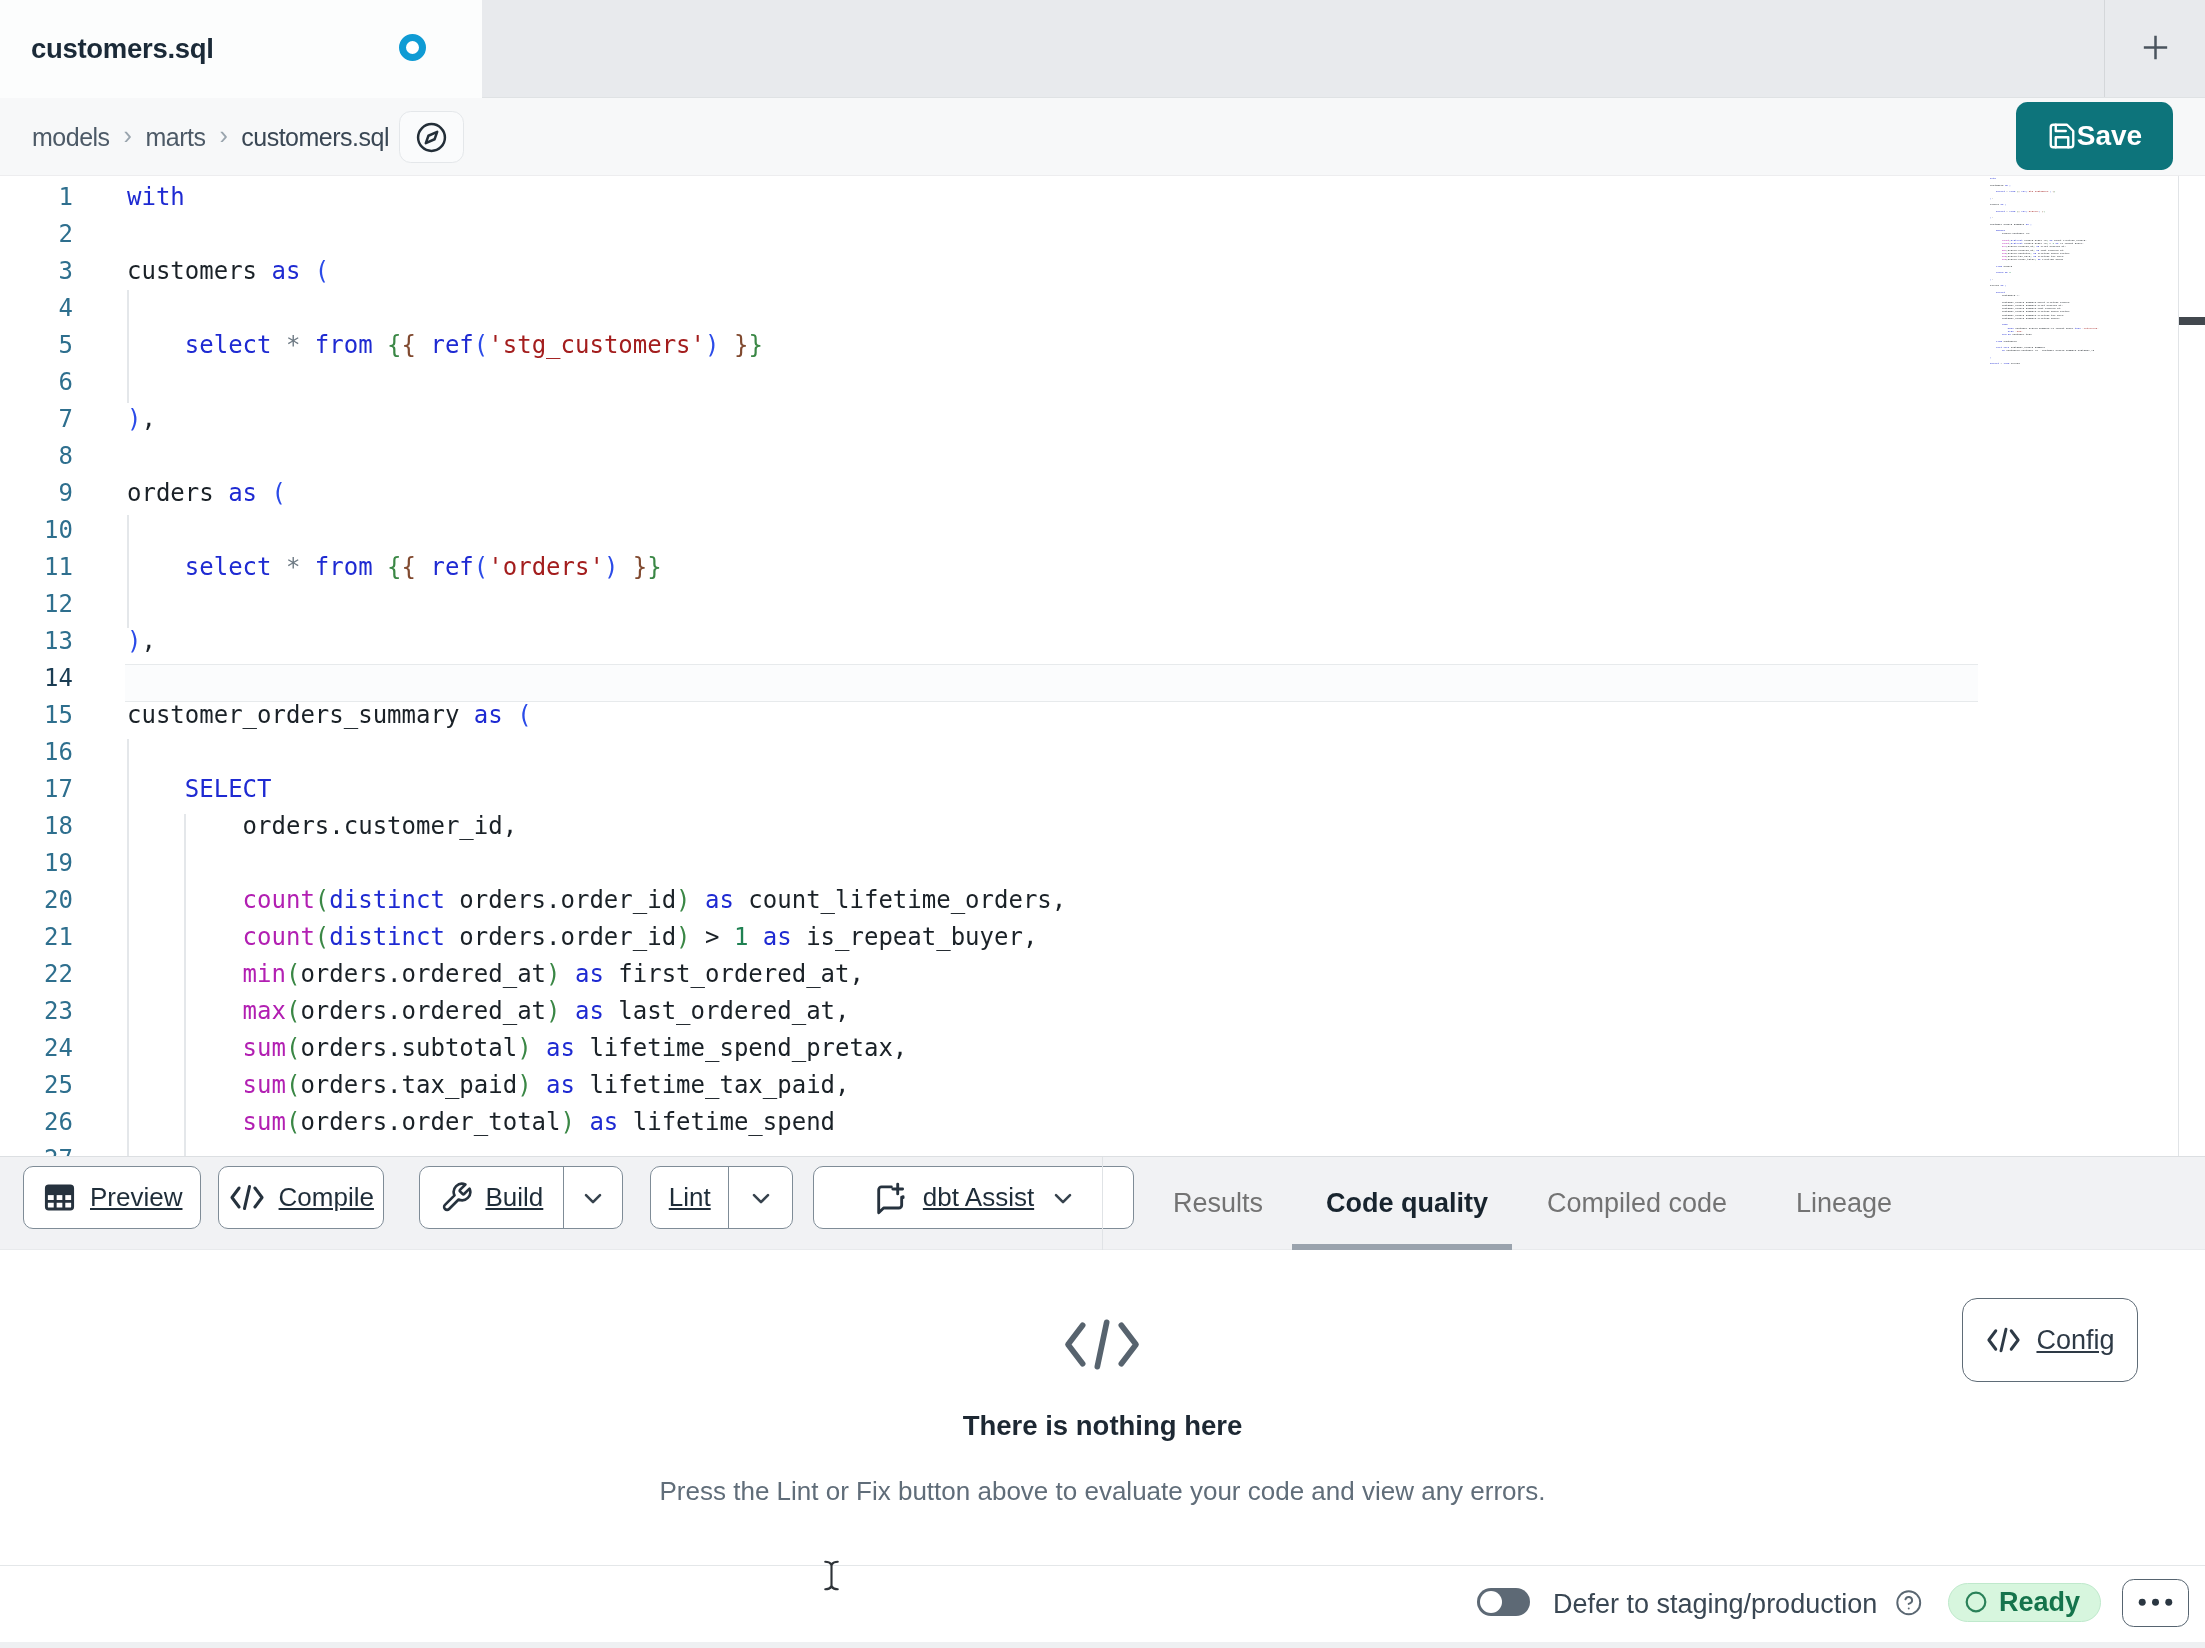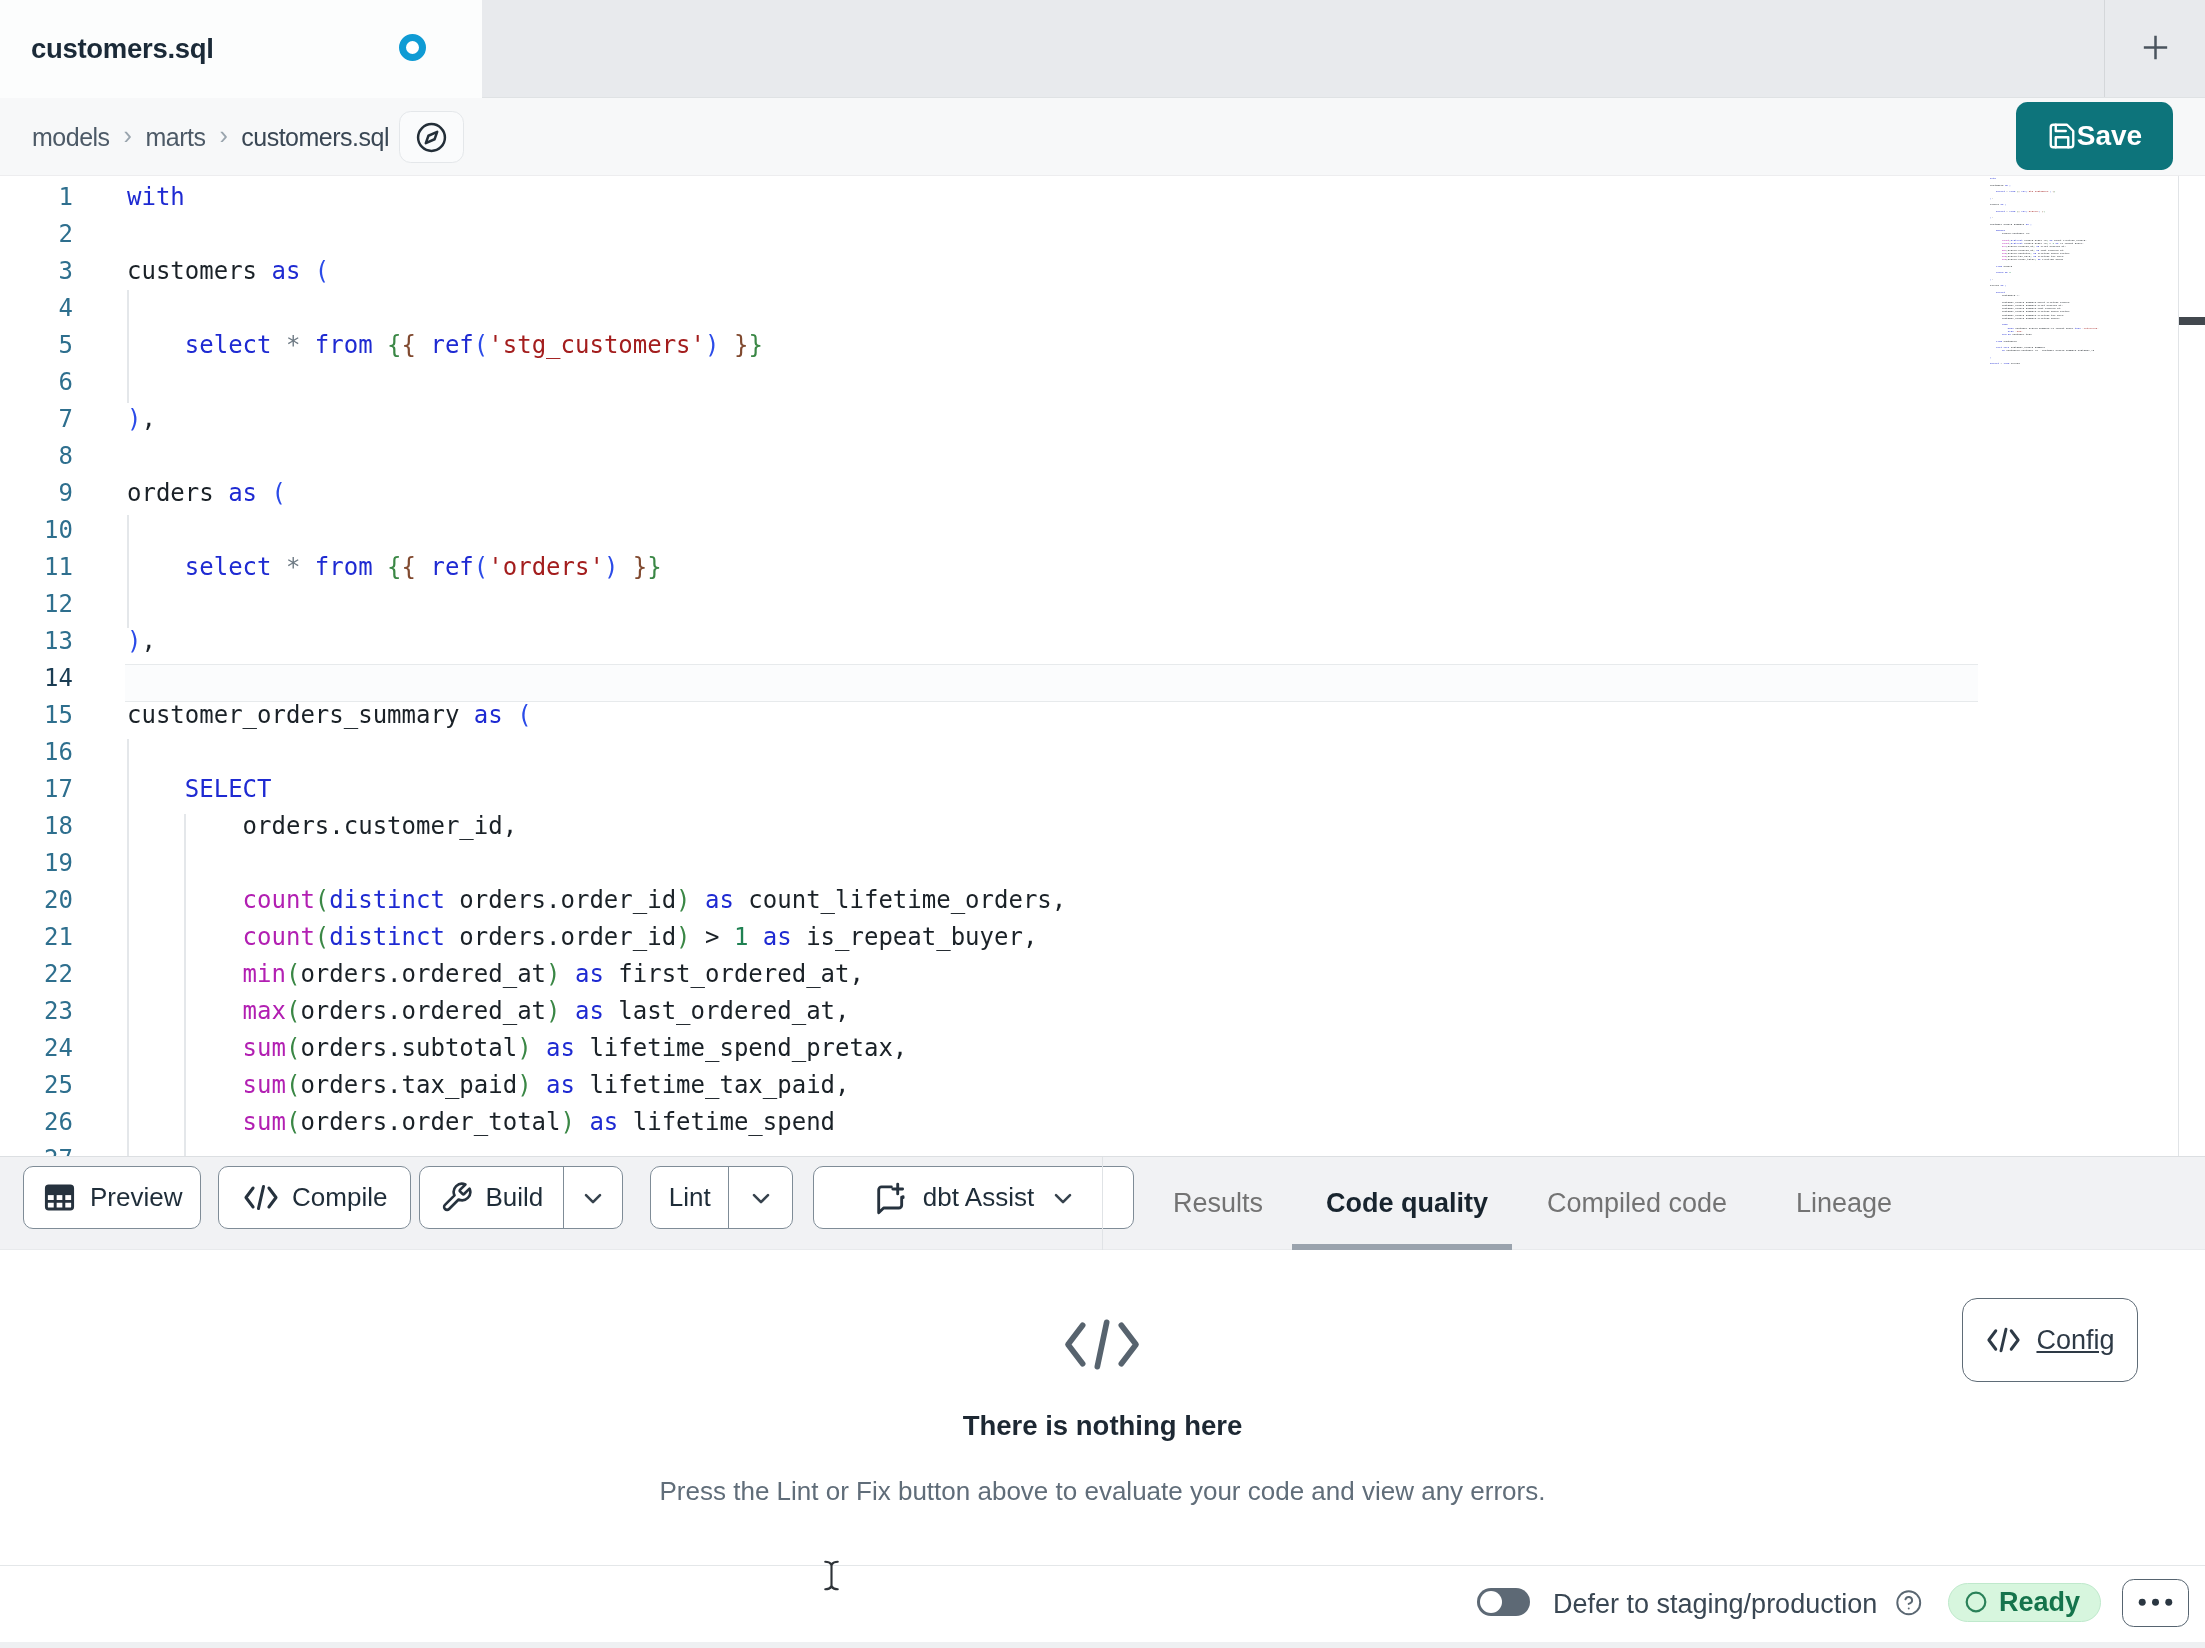--- a/index.html
+++ b/index.html
@@ -57,25 +57,25 @@
   #scrollcol{position:absolute;left:2178px;top:0;width:27.5px;height:980px;background:#fff;
              border-left:0.8px solid #e1e4e7;box-sizing:border-box;}
   #scroll-thumb{position:absolute;left:0;top:141px;width:27.5px;height:8.3px;background:#42484e;}
 
   
   #toolbar{position:absolute;left:0;top:1156px;width:2205px;height:94px;background:#f1f2f4;
            border-top:0.8px solid #dcdfe2;border-bottom:0.8px solid #e8eaec;box-sizing:border-box;}
   .tbtn{position:absolute;top:9.2px;height:63px;background:#fff;border:1.7px solid #7f8c97;
         border-radius:10px;display:flex;align-items:center;justify-content:center;gap:12.5px;
         font-size:26px;color:#1f2d39;font-weight:500;box-sizing:border-box;cursor:pointer;
-        font-family:"Liberation Sans",sans-serif;padding:0;}
+        font-family:"Liberation Sans",sans-serif;padding:0;text-decoration:underline;}
   .tbtn .cell{display:flex;align-items:center;justify-content:center;gap:12.5px;height:100%;}
   .tbtn .cell.dd{border-left:1.7px solid #7f8c97;}
   #btn-preview{left:22.5px;width:178px;}
-  #btn-compile{left:218px;width:193px;}
+  #btn-compile{left:218px;width:166px;}
   #btn-build{left:419px;width:204px;gap:0;}
   #btn-build .main{width:144px;}
   #btn-build .dd{width:58px;}
   #btn-lint{left:650px;width:143px;gap:0;}
   #btn-lint .main{width:78px;}
   #btn-lint .dd{width:63px;}
   #btn-dbt-assist{left:813px;width:321px;gap:15px;}
   #panel-divider{position:absolute;left:1102px;top:0;width:0.8px;height:93px;background:#e0e3e6;}
   .ptab{position:absolute;top:0;height:93px;display:flex;align-items:center;font-size:27px;
         color:#737373;cursor:pointer;background:none;border:none;padding:0;

